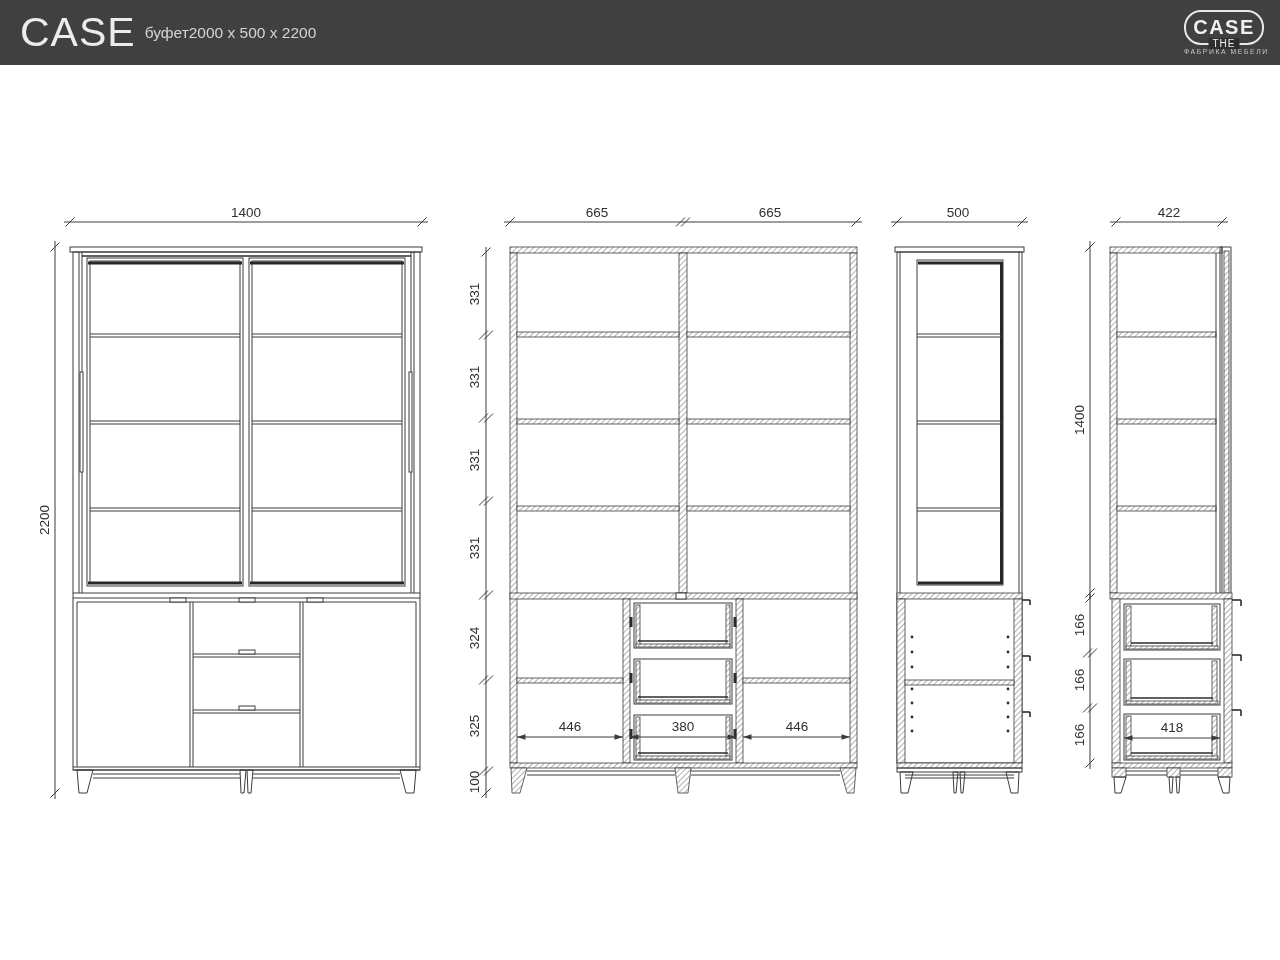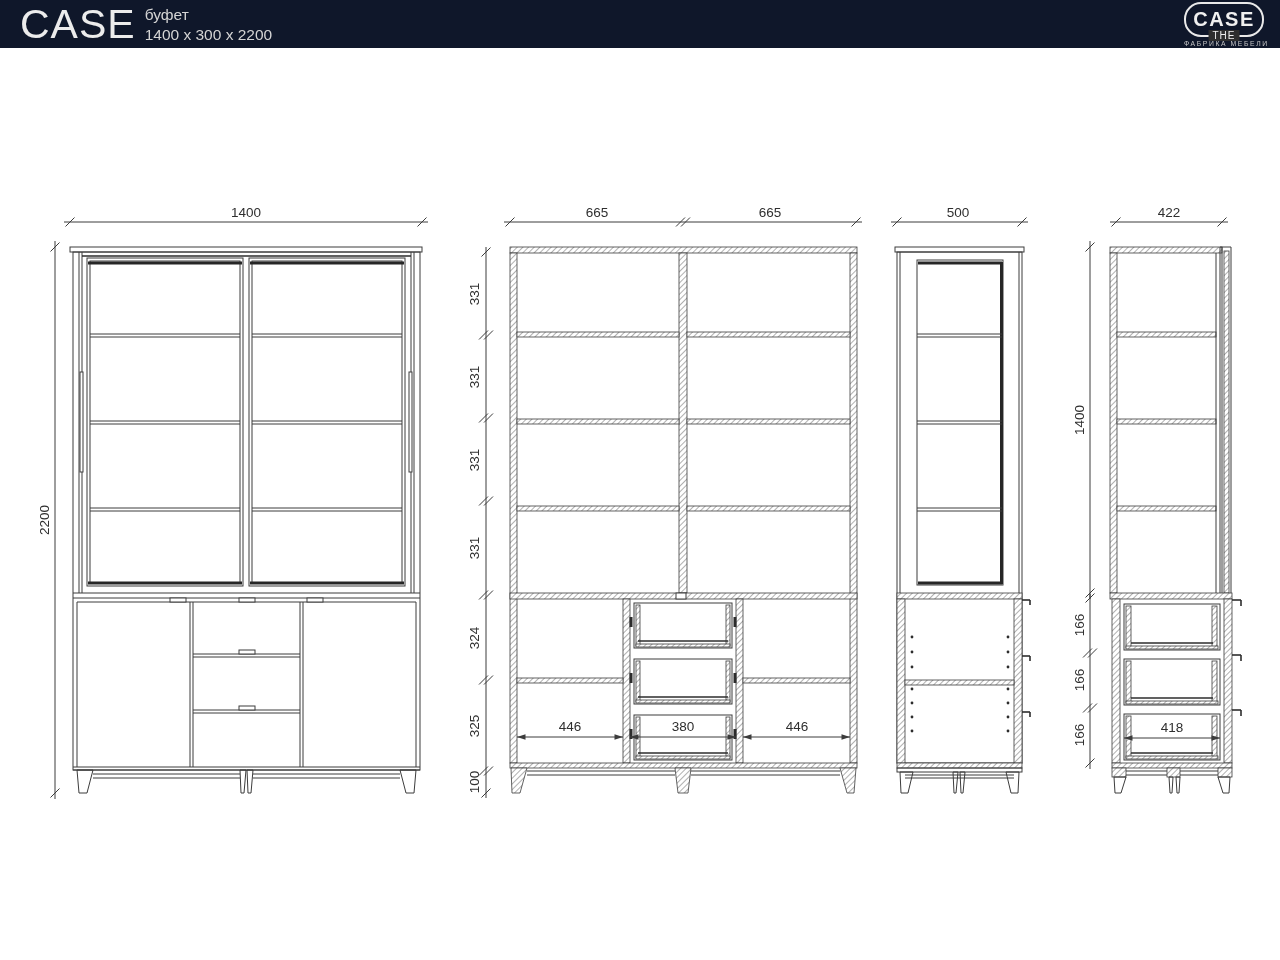--- a/index.html
+++ b/index.html
@@ -1,25 +1,25 @@
 <!DOCTYPE html>
 <html><head>
 <meta charset="utf-8">
 <style>
   html,body{margin:0;padding:0;background:#ffffff;}
   .page{position:relative;width:1280px;height:960px;background:#ffffff;overflow:hidden;
         font-family:"Liberation Sans", sans-serif;}
   
-  .header{position:absolute;top:0;left:0;width:1280px;height:48px;background:#0f172a;
+  .header{position:absolute;top:0;left:0;width:1280px;height:65px;background:#404040;
           display:flex;align-items:center;justify-content:space-between;
           padding:0 14px 0 20px;box-sizing:border-box;}
   .title-block{display:flex;align-items:center;gap:9px;}
   .product-name{font-size:41px;line-height:1;color:#ececec;letter-spacing:1px;}
-  .subtitle{display:flex;flex-direction:column;justify-content:center;
-            color:#d4d4d4;font-size:15.5px;line-height:1.3;padding-top:2px;}
+  .subtitle{display:flex;flex-direction:row;justify-content:center;
+            color:#d4d4d4;font-size:15.5px;line-height:1.3;padding-top:2px;text-align:right;}
   
   .logo{position:relative;width:80px;margin-right:2px;text-align:center;color:#ededed;}
   .logo-pill{position:relative;border:2px solid #e9e9e9;border-radius:17px;height:31px;
              display:flex;align-items:center;justify-content:center;
              font-size:20px;font-weight:bold;letter-spacing:1.5px;color:#f0f0f0;}
   .logo-the{position:absolute;top:-6px;left:50%;transform:translateX(-50%);
             background:#2e2e2e;font-size:10px;font-weight:normal;letter-spacing:1px;
             padding:0 4px;line-height:11px;z-index:2;margin-top:32px;}
   .logo-tagline{font-size:6.8px;letter-spacing:1.6px;color:#c6c6c6;margin-top:3px;white-space:nowrap;}
   
@@ -37,21 +37,21 @@
 </head>
 <body>
 
 <div class="page">
 
   <div class="header">
     <div class="title-block">
       <span class="product-name">CASE</span>
       <span class="subtitle">
         <span>буфет</span>
-        <span>1400 x 300 x 2200</span>
+        <span>2000 x 500 x 2200</span>
       </span>
     </div>
     <div class="logo">
       <div class="logo-pill">
         <span class="logo-the">THE</span>
         <span>CASE</span>
       </div>
       <div class="logo-tagline">ФАБРИКА МЕБЕЛИ</div>
     </div>
   </div>

